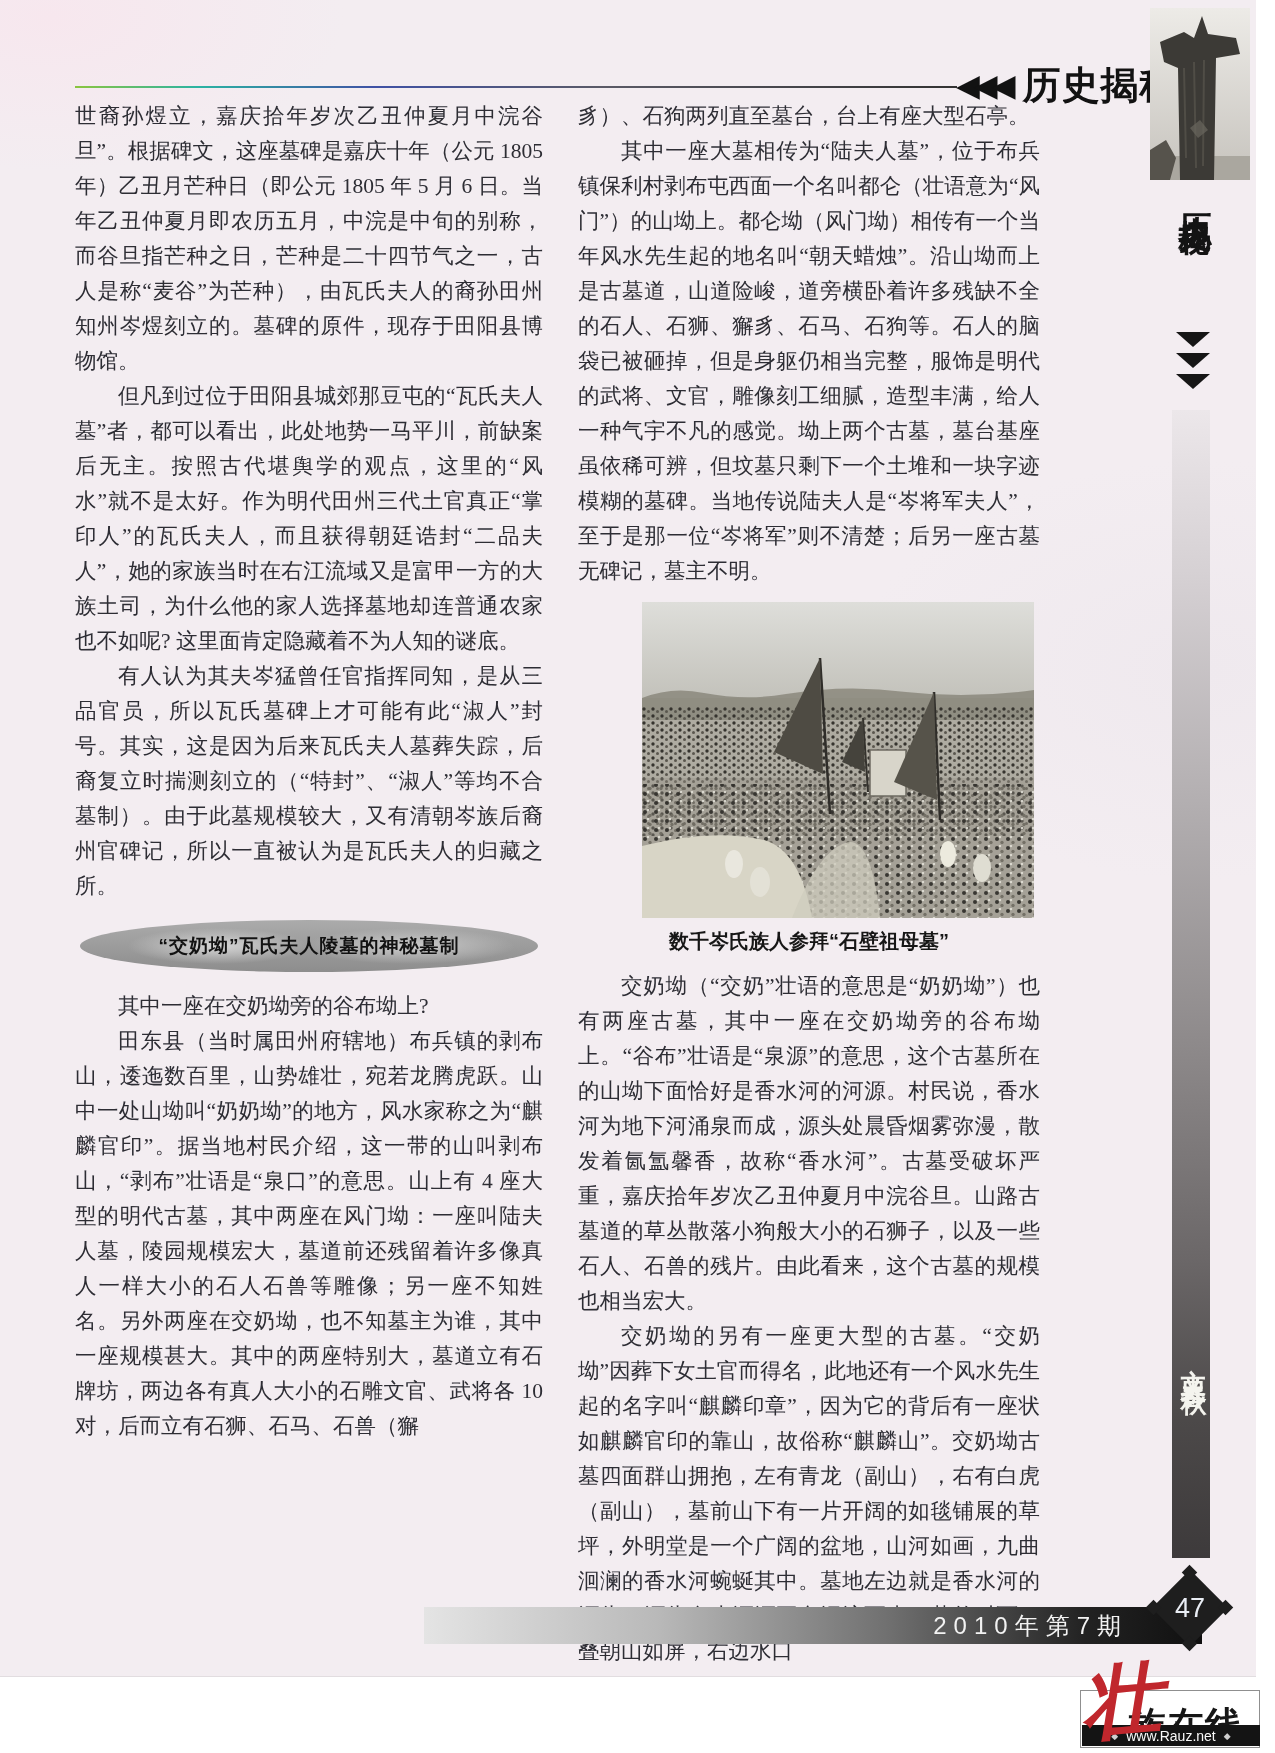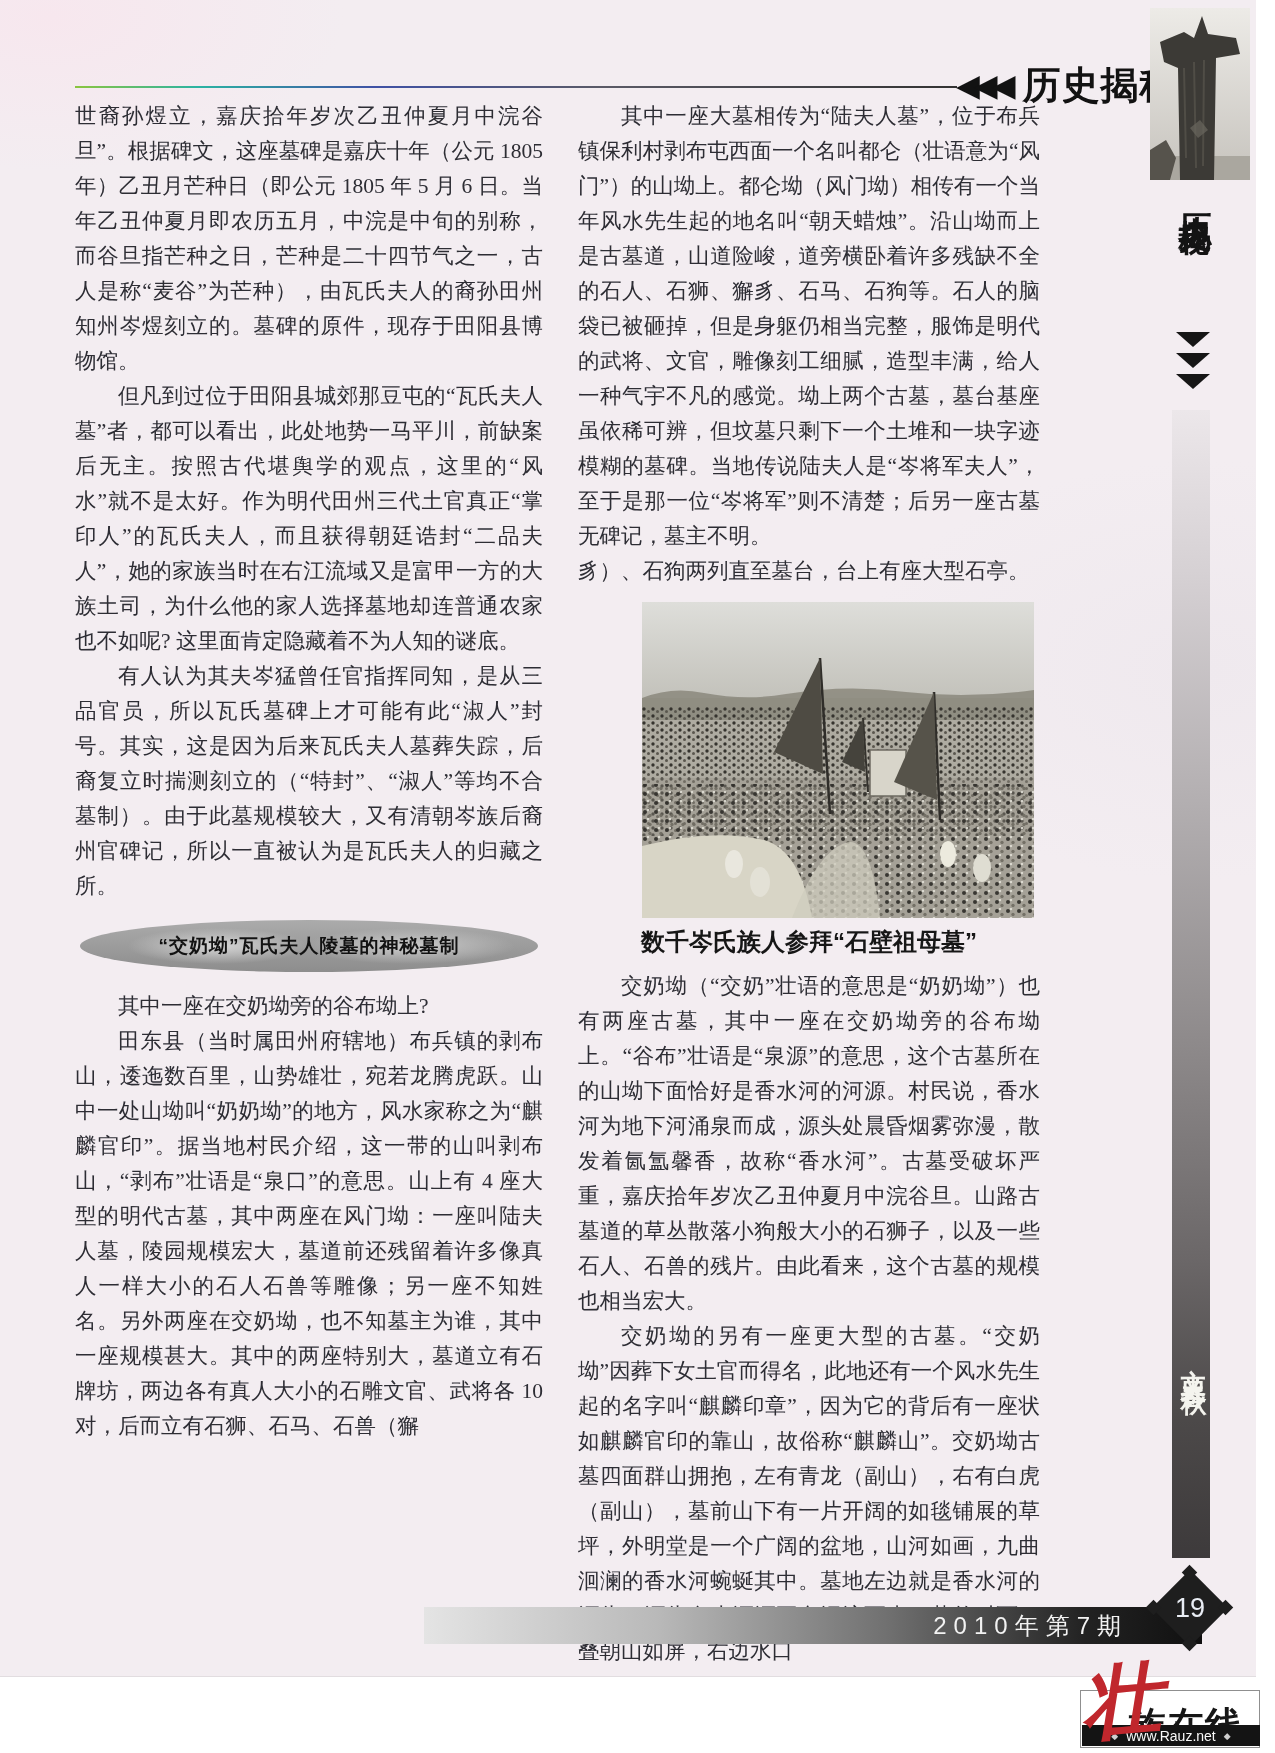--- a/index.html
+++ b/index.html
@@ -41,21 +41,21 @@
   .ind{text-indent:2em;}
   .oval-heading{width:458px;height:52px;margin:16px auto 17px auto;border-radius:50%;
         background:
           radial-gradient(120px 24px at 30% 50%, #d6d6d6 0%, rgba(214,214,214,0) 75%),
           radial-gradient(140px 24px at 72% 50%, #cccccc 0%, rgba(204,204,204,0) 75%),
           linear-gradient(#ababab,#8d8d8d);
         text-align:center;line-height:52px;font-family:"Liberation Sans","DejaVu Sans",sans-serif;
         font-size:19px;font-weight:800;color:#121212;letter-spacing:1px;text-indent:0;}
   .photo{display:block;margin:13px 0 4px 64px;width:392px;height:316px;}
   .caption{margin:6px 0 10px 0;text-align:center;font-family:"Liberation Sans","DejaVu Sans",sans-serif;
-           font-size:24px;font-weight:700;color:#161616;text-indent:0;}
+           font-size:20px;font-weight:700;color:#161616;text-indent:0;}
   
   .footerbar{position:absolute;left:388px;top:1607px;width:778px;height:37px;box-sizing:border-box;
              background:linear-gradient(to right,#e4e4e4 0%,#b9b9b9 30%,#6f6f6f 60%,#222 85%,#101010 100%);
              color:#f2f2f2;font-family:"Liberation Sans","DejaVu Sans",sans-serif;font-size:24px;
              letter-spacing:7px;text-align:right;padding-right:74px;line-height:37px;margin-left:36px;}
   .pgdiamond{position:absolute;left:1154px;top:1572px;width:72px;height:72px;}
   .pgdiamond .big{position:absolute;left:9px;top:9px;width:54px;height:54px;background:#1e1e1e;
                   transform:rotate(45deg);}
   .pgdiamond .sm{position:absolute;width:11px;height:11px;background:#1e1e1e;transform:rotate(45deg);}
   .pgdiamond .num{position:absolute;inset:0;display:flex;align-items:center;justify-content:center;
@@ -115,22 +115,22 @@
     <div class="col" id="leftcol">
       <p class="para">世裔孙煜立，嘉庆拾年岁次乙丑仲夏月中浣谷旦”。根据碑文，这座墓碑是嘉庆十年（公元 1805 年）乙丑月芒种日（即公元 1805 年 5 月 6 日。当年乙丑仲夏月即农历五月，中浣是中旬的别称，而谷旦指芒种之日，芒种是二十四节气之一，古人是称“麦谷”为芒种），由瓦氏夫人的裔孙田州知州岑煜刻立的。墓碑的原件，现存于田阳县博物馆。</p>
       <p class="para ind">但凡到过位于田阳县城郊那豆屯的“瓦氏夫人墓”者，都可以看出，此处地势一马平川，前缺案后无主。按照古代堪舆学的观点，这里的“风水”就不是太好。作为明代田州三代土官真正“掌印人”的瓦氏夫人，而且获得朝廷诰封“二品夫人”，她的家族当时在右江流域又是富甲一方的大族土司，为什么他的家人选择墓地却连普通农家也不如呢? 这里面肯定隐藏着不为人知的谜底。</p>
       <p class="para ind">有人认为其夫岑猛曾任官指挥同知，是从三品官员，所以瓦氏墓碑上才可能有此“淑人”封号。其实，这是因为后来瓦氏夫人墓葬失踪，后裔复立时揣测刻立的（“特封”、“淑人”等均不合墓制）。由于此墓规模较大，又有清朝岑族后裔州官碑记，所以一直被认为是瓦氏夫人的归藏之所。</p>
       <div class="oval-heading">“交奶坳”瓦氏夫人陵墓的神秘墓制</div>
       <p class="para ind">其中一座在交奶坳旁的谷布坳上?</p>
       <p class="para ind">田东县（当时属田州府辖地）布兵镇的剥布山，逶迤数百里，山势雄壮，宛若龙腾虎跃。山中一处山坳叫“奶奶坳”的地方，风水家称之为“麒麟官印”。据当地村民介绍，这一带的山叫剥布山，“剥布”壮语是“泉口”的意思。山上有 4 座大型的明代古墓，其中两座在风门坳：一座叫陆夫人墓，陵园规模宏大，墓道前还残留着许多像真人一样大小的石人石兽等雕像；另一座不知姓名。另外两座在交奶坳，也不知墓主为谁，其中一座规模甚大。其中的两座特别大，墓道立有石牌坊，两边各有真人大小的石雕文官、武将各 10 对，后而立有石狮、石马、石兽（獬</p>
     </div>
 
     <div class="col" id="rightcol">
+      <p class="para">豸）、石狗两列直至墓台，台上有座大型石亭。</p>
       <p class="para ind">其中一座大墓相传为“陆夫人墓”，位于布兵镇保利村剥布屯西面一个名叫都仑（壮语意为“风门”）的山坳上。都仑坳（风门坳）相传有一个当年风水先生起的地名叫“朝天蜡烛”。沿山坳而上是古墓道，山道险峻，道旁横卧着许多残缺不全的石人、石狮、獬豸、石马、石狗等。石人的脑袋已被砸掉，但是身躯仍相当完整，服饰是明代的武将、文官，雕像刻工细腻，造型丰满，给人一种气宇不凡的感觉。坳上两个古墓，墓台基座虽依稀可辨，但坟墓只剩下一个土堆和一块字迹模糊的墓碑。当地传说陆夫人是“岑将军夫人”，至于是那一位“岑将军”则不清楚；后另一座古墓无碑记，墓主不明。</p>
-      <p class="para">豸）、石狗两列直至墓台，台上有座大型石亭。</p>
 
       <svg class="photo" viewBox="0 0 392 316">
         <defs>
           <linearGradient id="sky2" x1="0" y1="0" x2="0" y2="1">
             <stop offset="0" stop-color="#dededa"></stop>
               <stop offset="1" stop-color="#c3c2bb"></stop>
           </linearGradient>
           <pattern id="dots" width="9" height="7" patternUnits="userSpaceOnUse">
             <circle cx="2" cy="2" r="1.7" fill="#35332e"></circle>
             <circle cx="6.5" cy="4.5" r="1.5" fill="#5a574e"></circle>
@@ -169,21 +169,21 @@
     </div>
 
     <div class="footerbar">2010年第7期</div>
 
     <div class="pgdiamond">
       <div class="big"></div>
       <div class="sm" style="left:30px;top:-5px;"></div>
       <div class="sm" style="left:30px;top:66px;"></div>
       <div class="sm" style="left:-6px;top:30px;"></div>
       <div class="sm" style="left:66px;top:30px;"></div>
-      <div class="num">19</div>
+      <div class="num">47</div>
     </div>
   </div>
 
   <div class="rauz">
     <div class="box">
       <span class="nm">族在线</span>
       <div class="urlbar">
         <span class="dia">◆</span>
         <span>www.Rauz.net</span>
         <span class="dia">◆</span>

